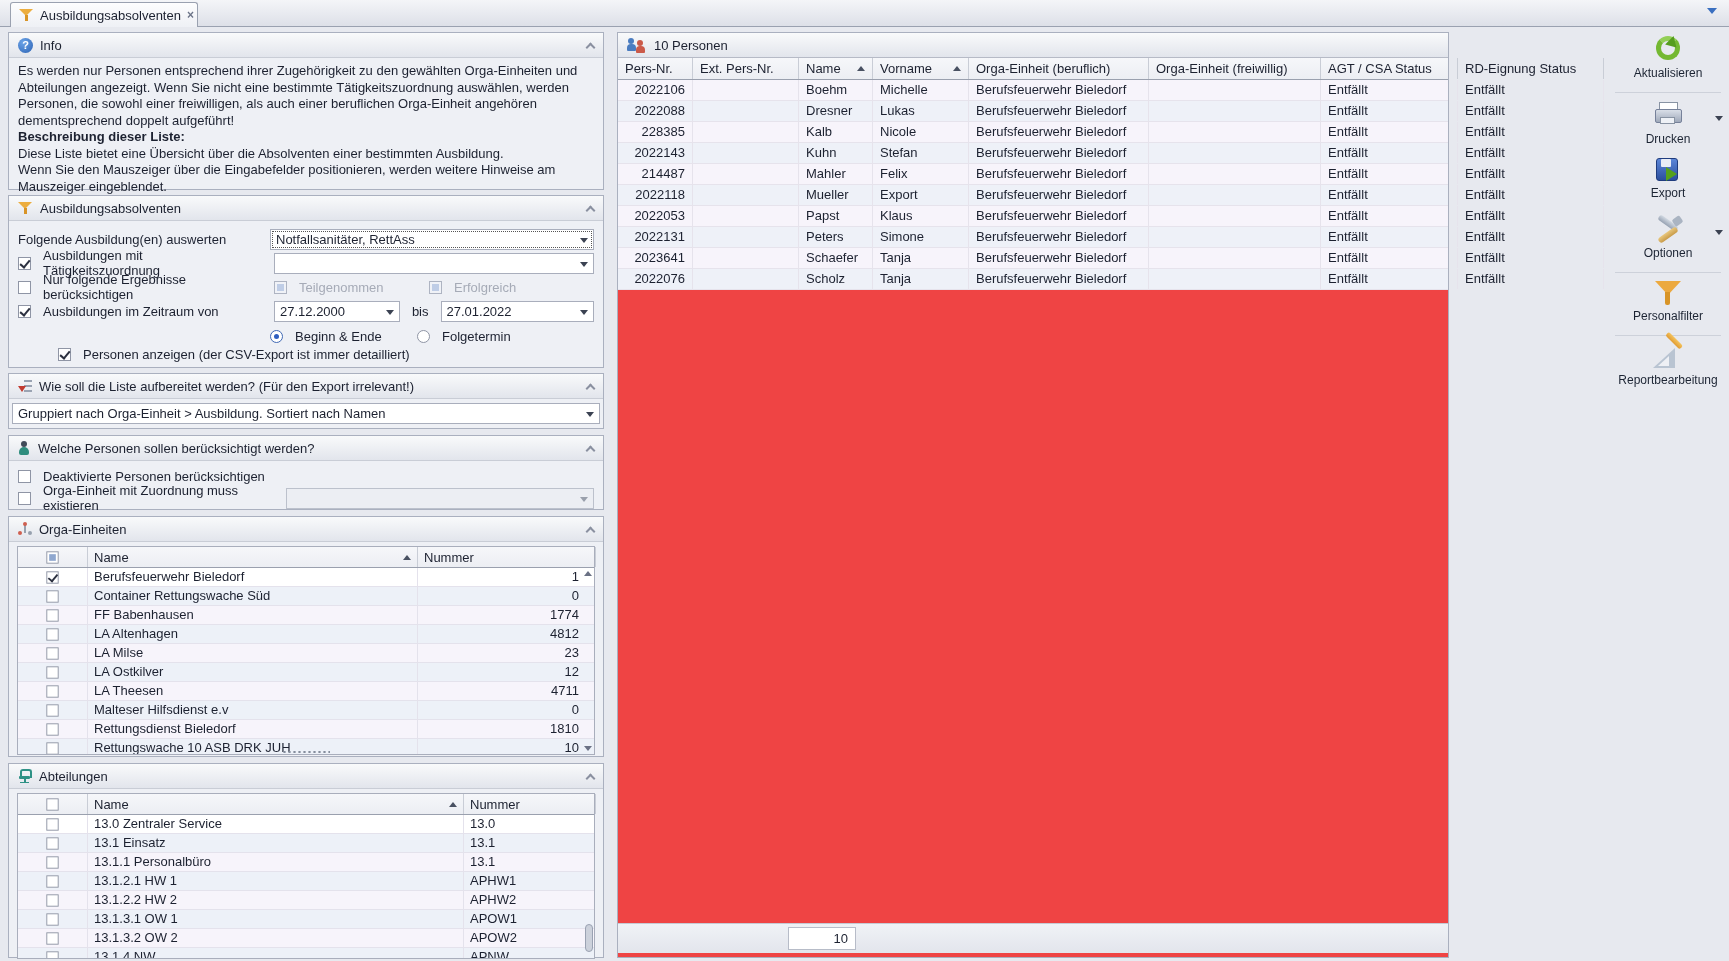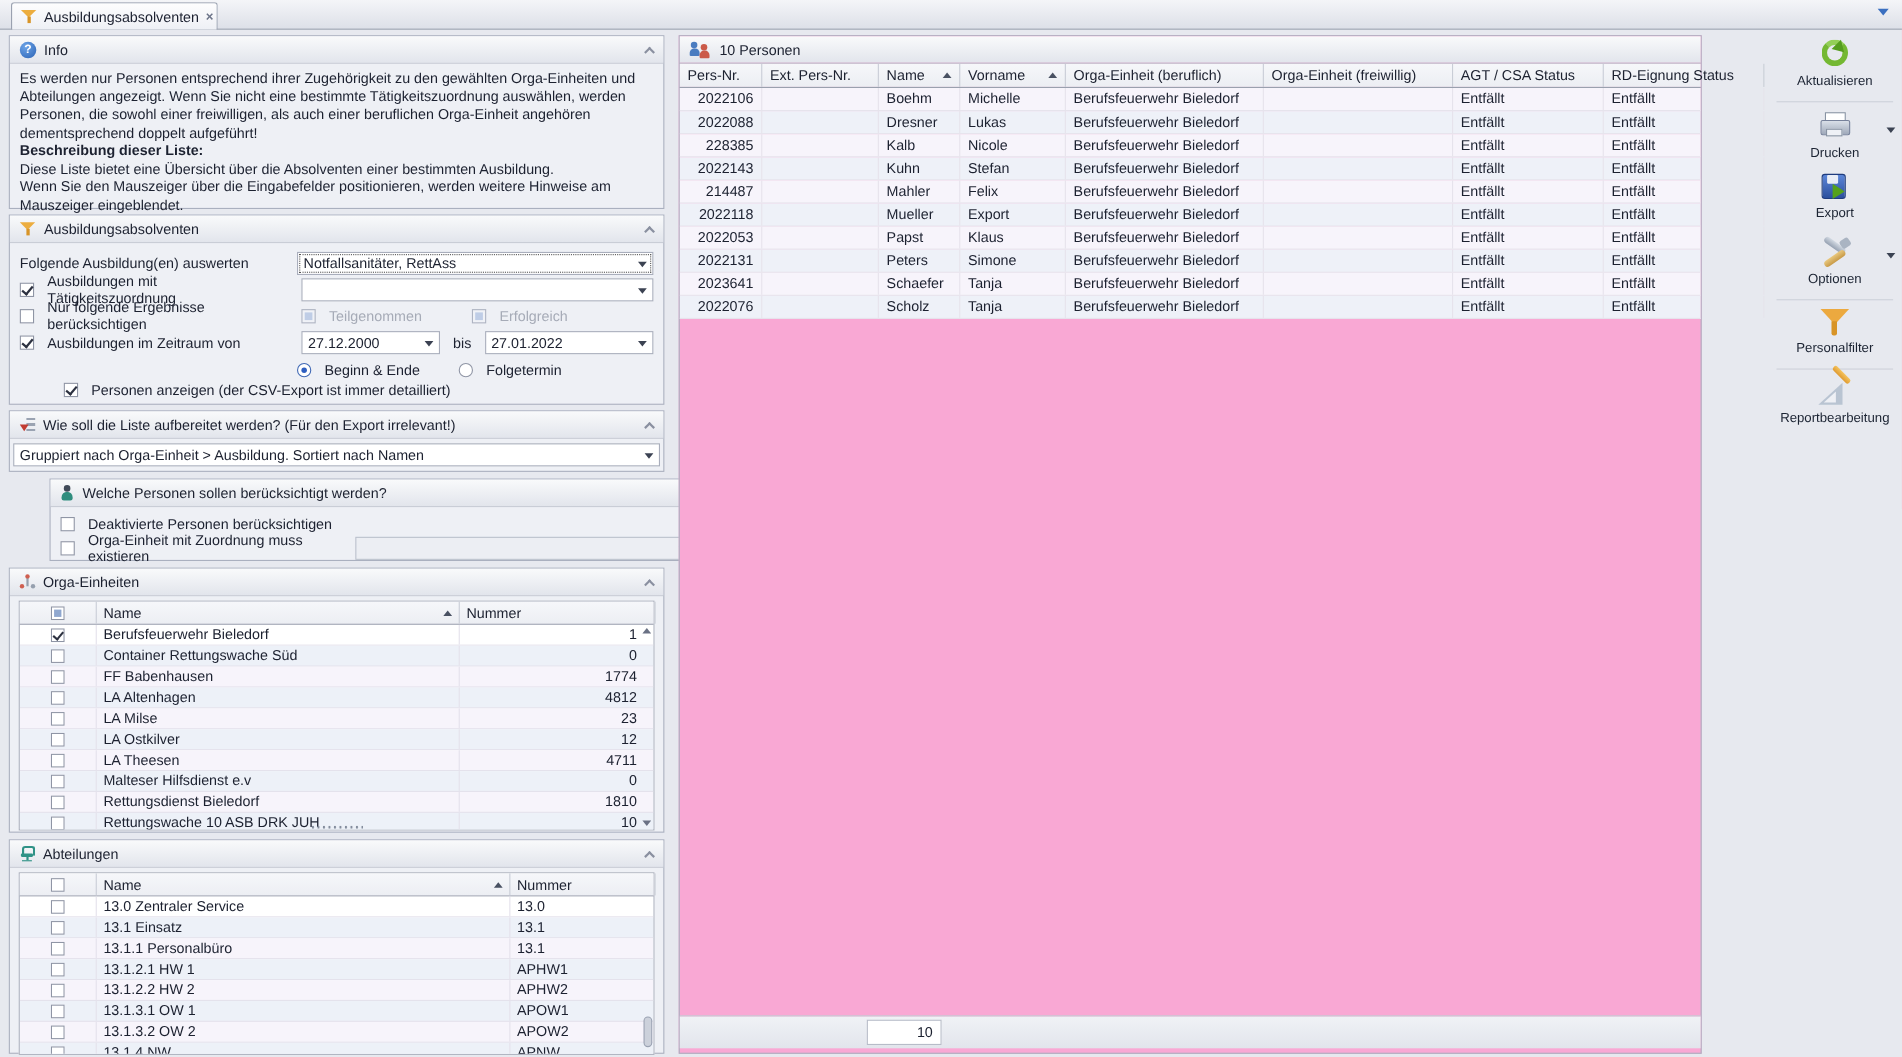--- a/index.html
+++ b/index.html
@@ -69,21 +69,21 @@
   .vscroll-arrow { position:absolute; right:2px; width:0; height:0;
                    border-left:4px solid transparent; border-right:4px solid transparent; }
   .vscroll-arrow.up { top:3px; border-bottom:5px solid #6a7184; }
   .vscroll-arrow.down { bottom:3px; border-top:5px solid #6a7184; }
   .vthumb { position:absolute; right:1px; width:8px; height:28px; background:#ccd1db;
             border:1px solid #9aa2b2; border-radius:4px; }
   .splitter { position:absolute; left:50%; transform:translateX(-50%); width:48px; height:4px;
               background:radial-gradient(circle,#848d9d 1px,transparent 1.3px); background-size:5px 4px; }
 
   
-  .panel-right { position:absolute; left:617px; top:32px; width:930px; bottom:3px; background:#f9a8d4; border:1px solid #aab0bf; }
+  .panel-right { position:absolute; left:617px; top:32px; width:832px; bottom:3px; background:#ef4444; border:1px solid #aab0bf; }
   .pr-head { height:25px; background:linear-gradient(#f9fafb,#e2e5ec); border-bottom:1px solid #b6bac6;
              display:flex; align-items:center; gap:8px; padding:0 9px; }
   .ptable-head { display:flex; height:22px; background:linear-gradient(#f6f7fa,#eceef3); border-bottom:1px solid #9aa0ae; }
   .ptable-head > div { border-right:1px solid #c9cdd6; display:flex; align-items:center; gap:5px; padding:0 7px;
                        overflow:hidden; white-space:nowrap; }
   .prow { display:flex; height:21px; line-height:20px; border-bottom:1px solid #e6e3ec; }
   .prow:nth-child(odd) { background:#f7f4fb; }
   .prow:nth-child(even) { background:#eef1f8; }
   .prow > div { border-right:1px solid #e6e3ec; padding:0 7px; overflow:hidden; white-space:nowrap; }
   .c1 { width:75px; flex:none; text-align:right; }
@@ -267,21 +267,21 @@
       <span class="ic-sort"></span>
       <span>Wie soll die Liste aufbereitet werden? (Für den Export irrelevant!)</span>
       <span class="chev"></span>
     </div>
     <div class="combo" style="position:absolute; left:3px; right:3px; top:29px;">
       <span>Gruppiert nach Orga-Einheit &gt; Ausbildung. Sortiert nach Namen</span>
       <span class="darr"></span>
     </div>
   </div>
 
-  <div class="section" style="top:403px; height:75px;margin-left:37px;">
+  <div class="section" style="top:403px; height:75px;">
     <div class="sec-head">
       <span class="ic-person"></span>
       <span>Welche Personen sollen berücksichtigt werden?</span>
       <span class="chev"></span>
     </div>
     <div class="frow" style="top:29px;">
       <span class="cb"></span>
       <span>Deaktivierte Personen berücksichtigen</span>
     </div>
     <div class="frow" style="top:51px;">

